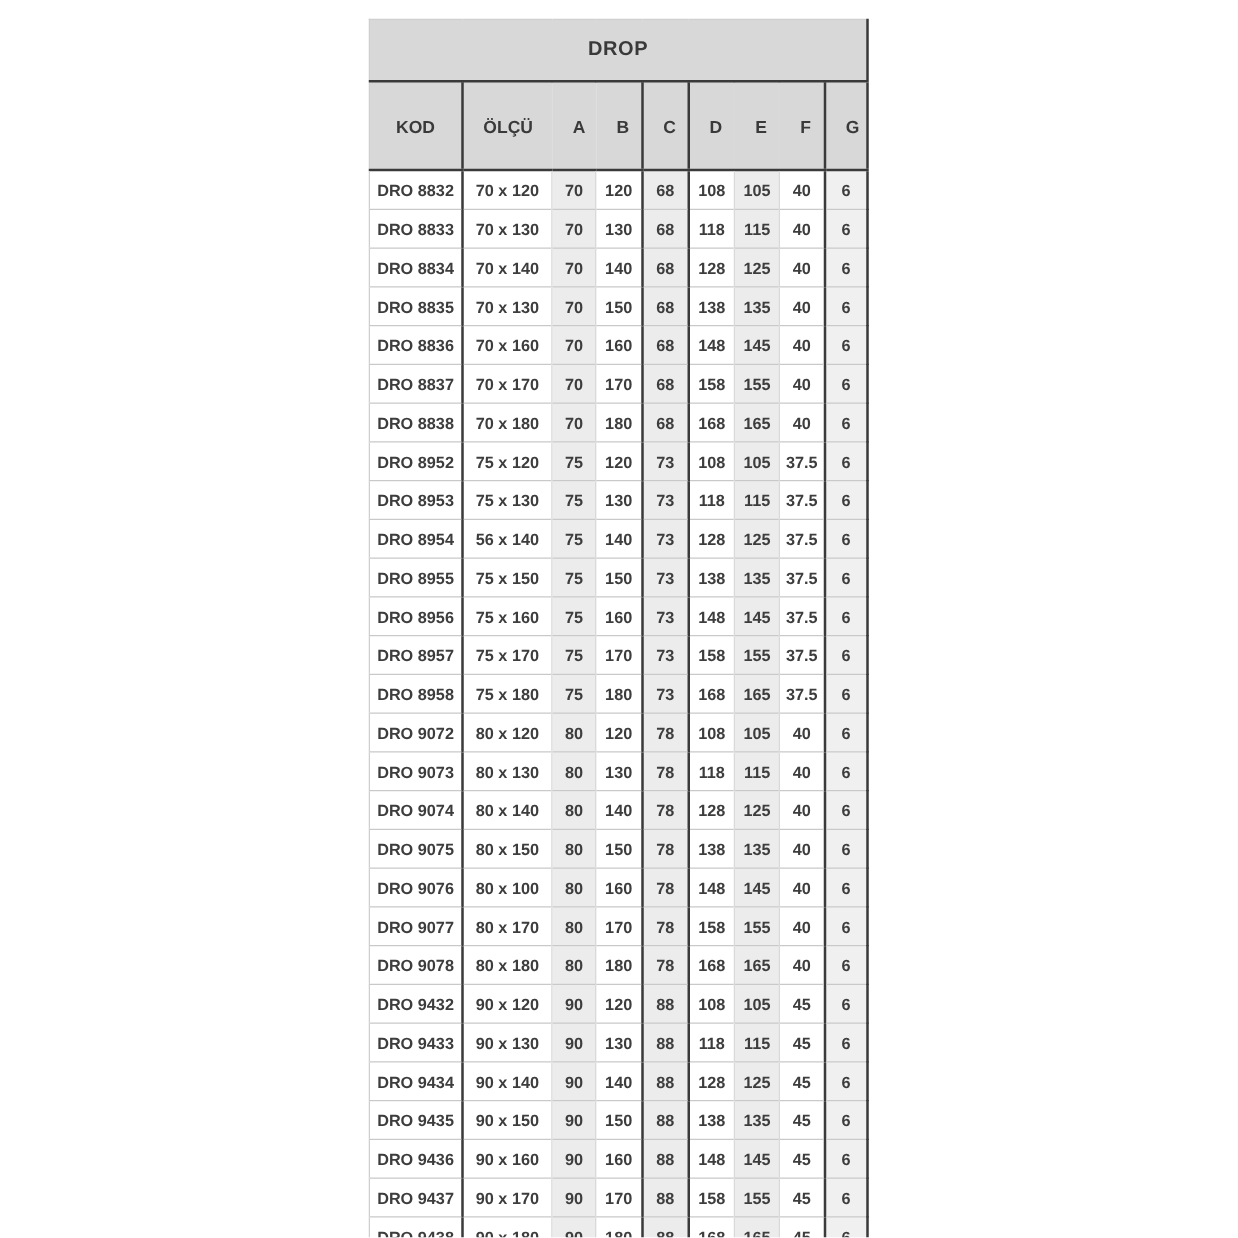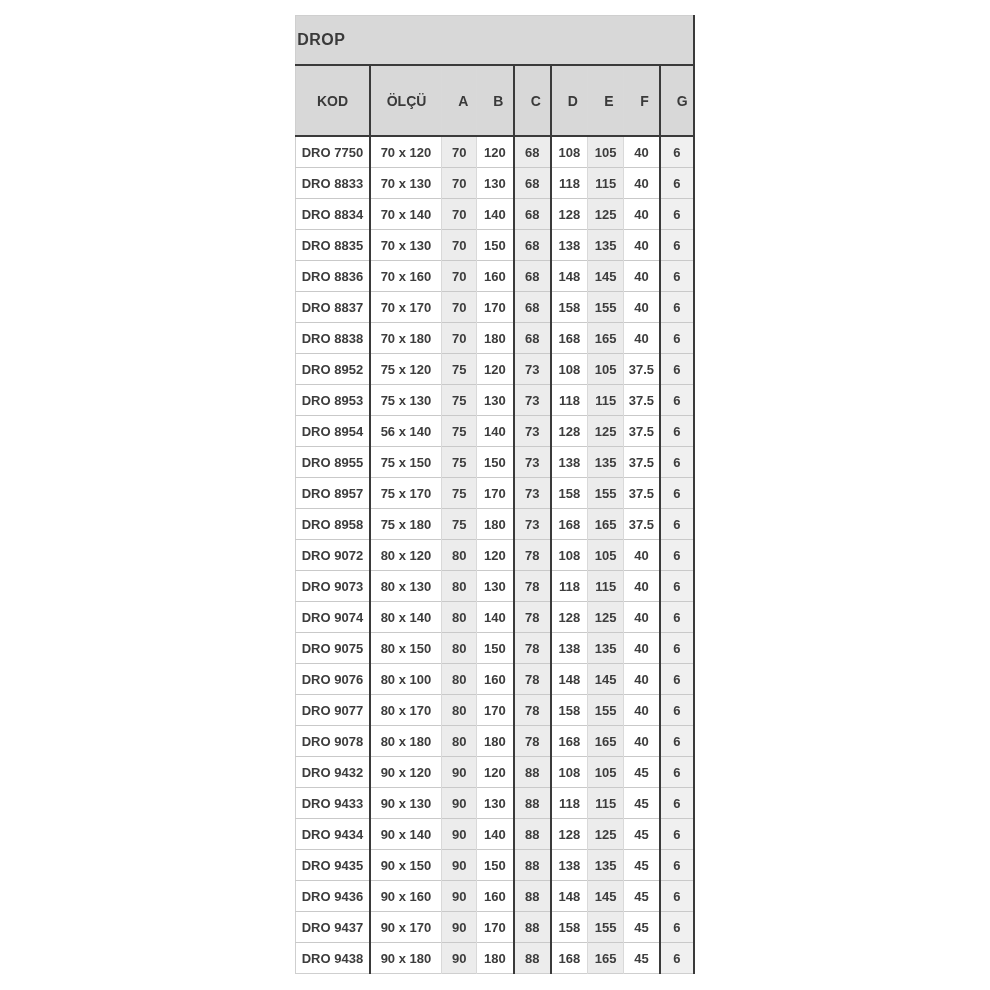--- a/index.html
+++ b/index.html
@@ -36,21 +36,21 @@
   col.c7 { width: 36px; }
   col.c8 { width: 34px; }
 
   th.title-cell {
     height: 46px;
     background: #d8d8d8;
     font-size: 16px;
     font-weight: bold;
     letter-spacing: 0.5px;
     color: #3a3a3a;
-    text-align: left;
+    text-align: center;
     border-bottom: 2px solid #3a3a3a;
   }
   tr.header-row th {
     height: 37px;
     background: #d8d8d8;
     font-size: 14px;
     font-weight: bold;
     color: #3a3a3a;
     text-align: center;
     border-bottom: 2px solid #3a3a3a;
@@ -107,21 +107,21 @@
           <th class="col3">B</th>
           <th class="col4">C</th>
           <th class="col5">D</th>
           <th class="col6">E</th>
           <th class="col7">F</th>
           <th class="col8">G</th>
         </tr>
     </thead>
     <tbody id="table-body">
         <tr>
-          <td class="col0">DRO 7750</td>
+          <td class="col0">DRO 8832</td>
           <td class="col1">70 x 120</td>
           <td class="col2">70</td>
           <td class="col3">120</td>
           <td class="col4">68</td>
           <td class="col5">108</td>
           <td class="col6">105</td>
           <td class="col7">40</td>
           <td class="col8">6</td>
         </tr>
         <tr>
@@ -224,20 +224,31 @@
           <td class="col8">6</td>
         </tr>
         <tr>
           <td class="col0">DRO 8955</td>
           <td class="col1">75 x 150</td>
           <td class="col2">75</td>
           <td class="col3">150</td>
           <td class="col4">73</td>
           <td class="col5">138</td>
           <td class="col6">135</td>
+          <td class="col7">37.5</td>
+          <td class="col8">6</td>
+        </tr>
+        <tr>
+          <td class="col0">DRO 8956</td>
+          <td class="col1">75 x 160</td>
+          <td class="col2">75</td>
+          <td class="col3">160</td>
+          <td class="col4">73</td>
+          <td class="col5">148</td>
+          <td class="col6">145</td>
           <td class="col7">37.5</td>
           <td class="col8">6</td>
         </tr>
         <tr>
           <td class="col0">DRO 8957</td>
           <td class="col1">75 x 170</td>
           <td class="col2">75</td>
           <td class="col3">170</td>
           <td class="col4">73</td>
           <td class="col5">158</td>

